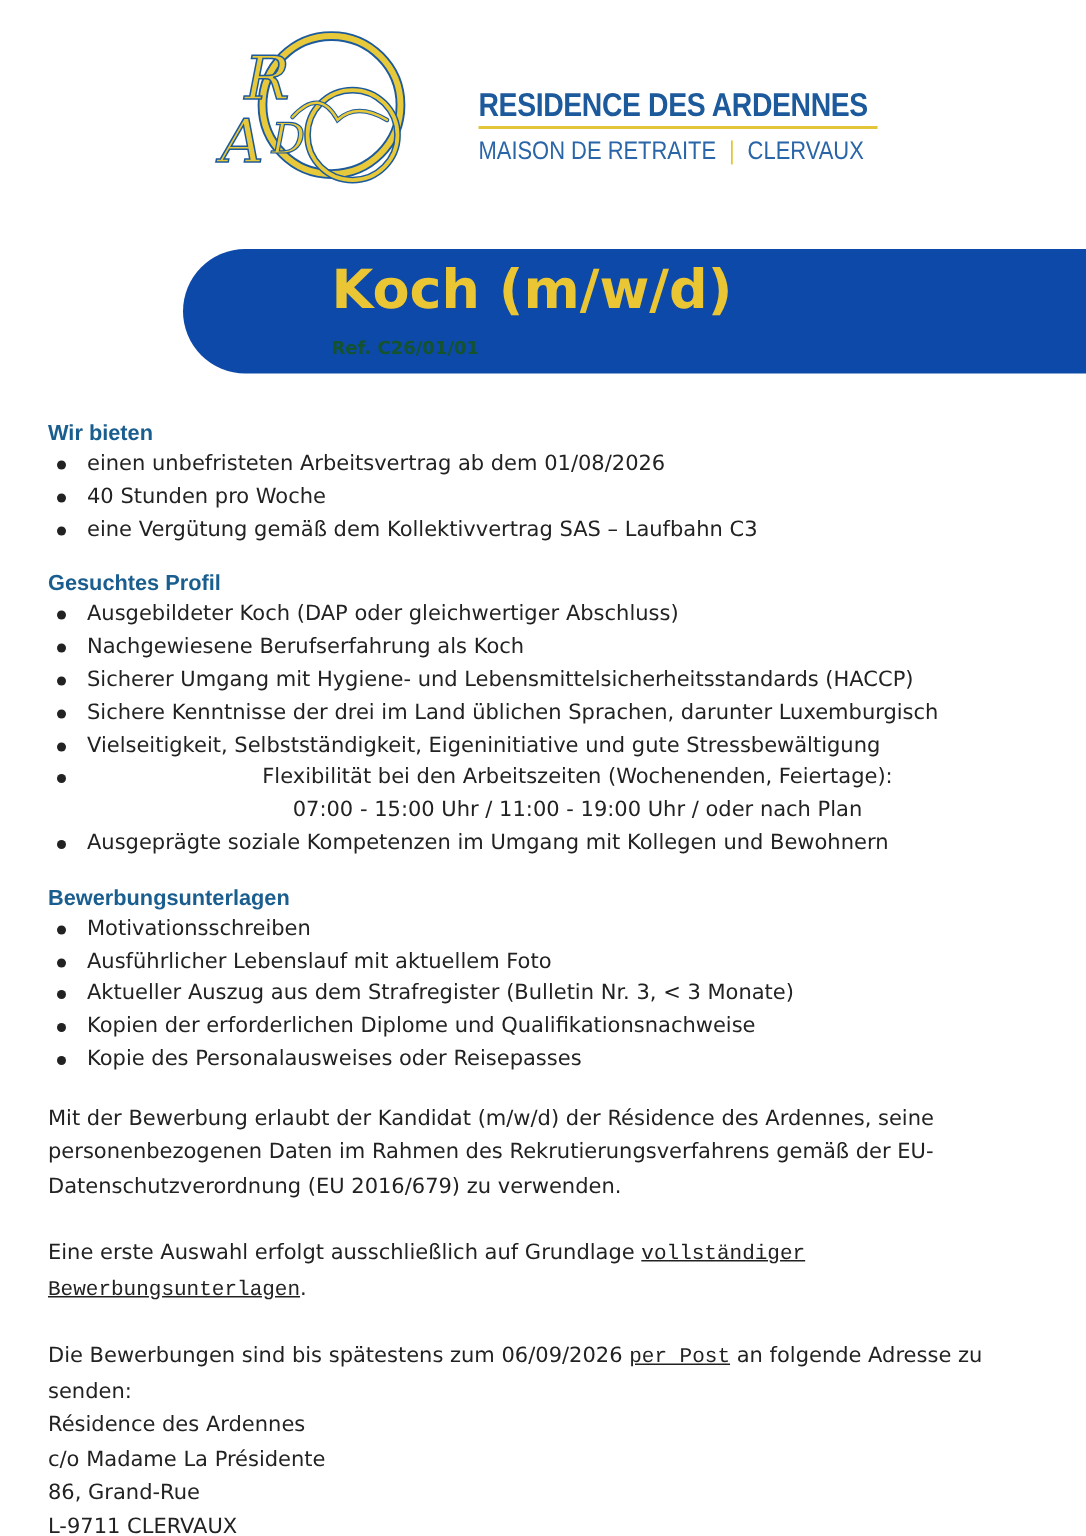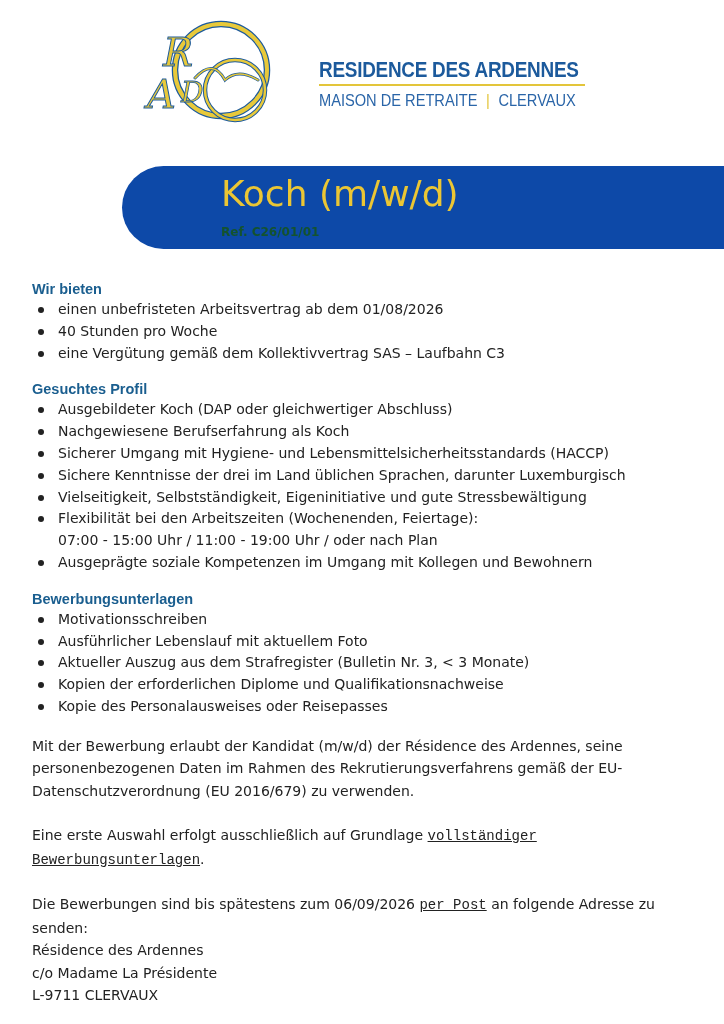--- a/index.html
+++ b/index.html
@@ -6,29 +6,29 @@
   html, body { width: 724px; height: 1024px; background: #ffffff; overflow: hidden; }
   body { position: relative; font-family: "DejaVu Sans", sans-serif; color: #1f1f1f; }
 
   .logo { position: absolute; left: 143px; top: 18px; width: 130px; height: 110px; }
   .brand-name { position: absolute; left: 319px; top: 57px; font-family: "Liberation Sans", sans-serif; font-weight: bold; font-size: 22px; color: #1c5a9c; letter-spacing: -0.3px; transform: scaleX(0.86); transform-origin: left; white-space: nowrap; }
   .brand-rule { position: absolute; left: 319px; top: 84px; width: 266px; height: 2px; background: #e3c53a; }
   .brand-sub { position: absolute; left: 319px; top: 91px; font-family: "Liberation Sans", sans-serif; font-size: 17px; color: #2a65a8; transform: scaleX(0.86); transform-origin: left; white-space: nowrap; }
   .brand-sub .sep { color: #e3c53a; margin: 0 10px; }
 
   .banner { position: absolute; left: 122px; top: 166px; width: 602px; height: 83px; background: #0d49a8; border-radius: 42px 0 0 42px; }
-  .job-title { position: absolute; left: 221px; top: 173px; font-family: "DejaVu Sans", sans-serif; font-weight: normal; font-size: 36px; color: #ebc634; white-space: nowrap; }
+  .job-title { position: absolute; left: 221px; top: 173px; font-family: "DejaVu Sans", sans-serif; font-weight: bold; font-size: 36px; color: #ebc634; white-space: nowrap; }
   .job-ref { position: absolute; left: 221px; top: 225px; font-family: "DejaVu Sans", sans-serif; font-weight: bold; font-size: 12px; color: #14532d; white-space: nowrap; }
 
   .content { position: absolute; left: 32px; top: 281px; width: 680px; }
   .section-h { font-family: Liberation Sans, sans-serif; font-weight: bold; font-size: 14.5px; color: #1a5e8f; margin-bottom: 2px; }
   ul.items { list-style: none; margin-bottom: 17px; }
   ul.items li { position: relative; padding-left: 26px; font-size: 14px; line-height: 21.8px; color: #222; white-space: nowrap; }
   ul.items li::before { content: ""; position: absolute; left: 6px; top: 8px; width: 6px; height: 6px; border-radius: 50%; background: #222; }
-  ul.items li .cont { display: block; }
+  ul.items li .cont { display: block; text-align: center; }
 
   p.para { font-size: 14px; line-height: 22.5px; color: #222; margin-bottom: 22px; }
   .u { text-decoration: underline; font-family: Liberation Mono, monospace; }
   .address { text-align: left; font-size: 14px; line-height: 22.5px; color: #222; margin-top: -22px; }
   .address div { display: block; }
 </style>
 </head>
 <body>
 
 <svg class="logo" viewBox="0 0 130 110">
@@ -93,15 +93,16 @@
     <span>Eine erste Auswahl erfolgt ausschließlich auf Grundlage </span><span class="u">vollständiger Bewerbungsunterlagen</span><span>.</span>
   </p>
 
   <p class="para">
     <span>Die Bewerbungen sind bis spätestens zum 06/09/2026 </span><span class="u">per Post</span><span> an folgende Adresse zu senden:</span>
   </p>
 
   <div class="address">
     <div>Résidence des Ardennes</div>
     <div>c/o Madame La Présidente</div>
+    <div>86, Grand-Rue</div>
     <div>L-9711 CLERVAUX</div>
   </div>
 </div>
 
 </body></html>

